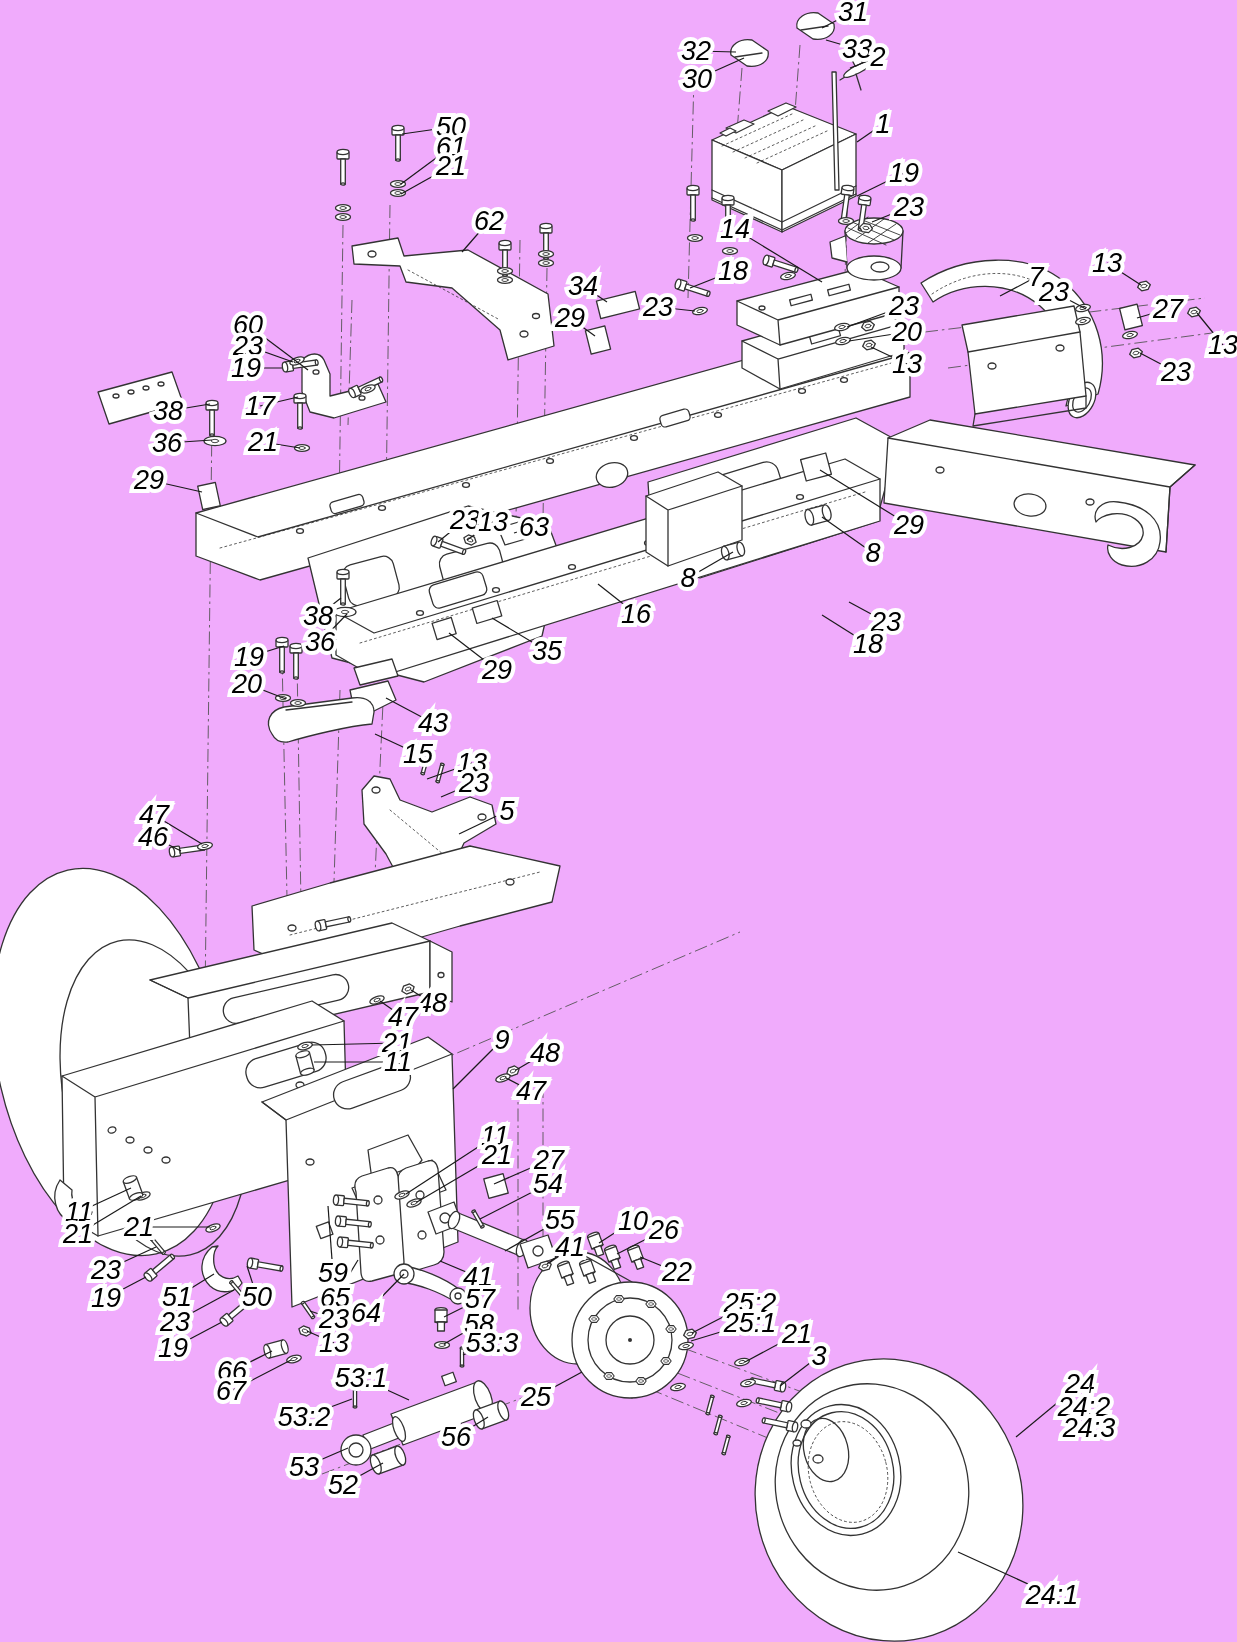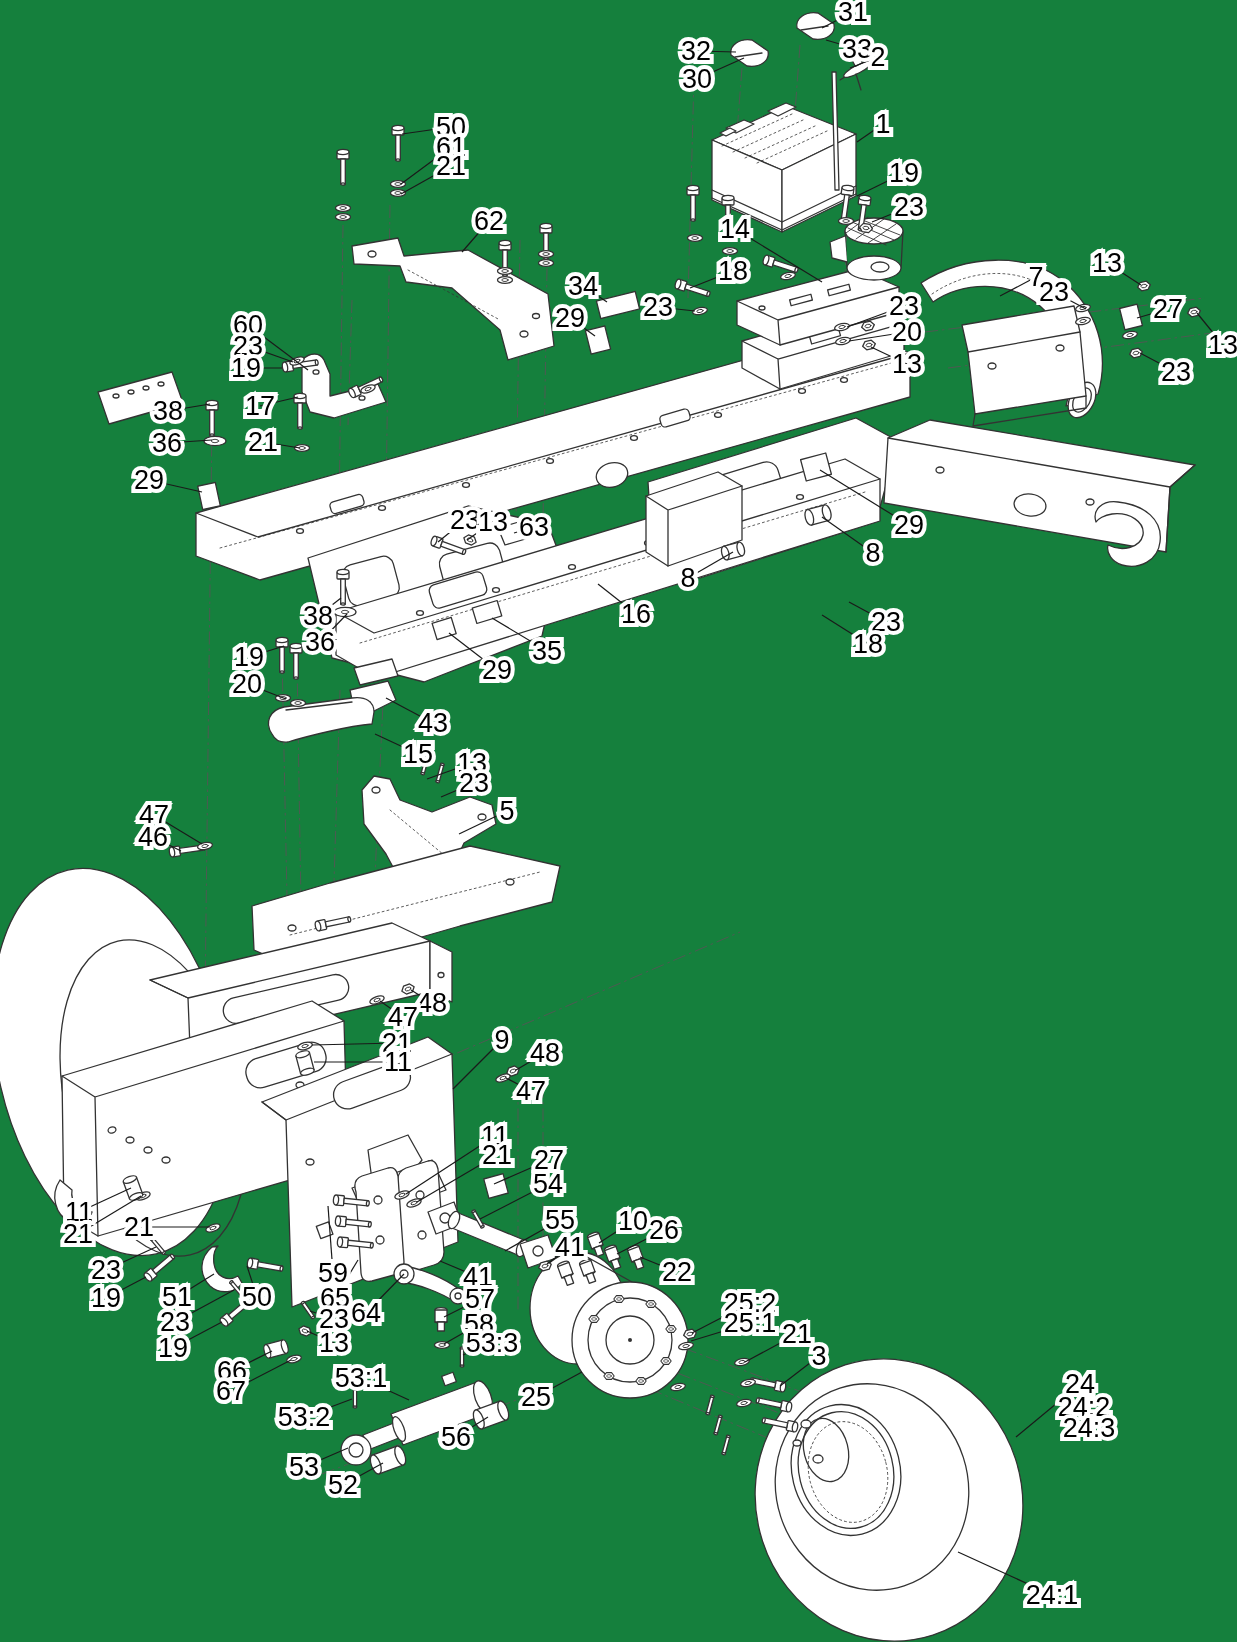--- a/index.html
+++ b/index.html
@@ -1,16 +1,16 @@
 <!DOCTYPE html>
 <html><head>
 <meta charset="utf-8">
 <style>
   html,body{margin:0;padding:0;background:#fff;}
-  .page{position:relative;width:1237px;height:1642px;background:#15803d;overflow:hidden;}
+  .page{position:relative;width:1237px;height:1642px;background:#f0abfc;overflow:hidden;font-style:italic;}
   svg{display:block;}
   .ln{fill:none;stroke:#333;stroke-width:1.3;stroke-linejoin:round;stroke-linecap:round;}
   .fw{fill:#fff;stroke:#333;stroke-width:1.3;stroke-linejoin:round;stroke-linecap:round;}
   .thin{stroke-width:0.9;}
   .dt{stroke-dasharray:2 3;stroke-width:0.8;}
   .cl{fill:none;stroke:#555;stroke-width:0.9;stroke-dasharray:13 4 2.5 4;}
   .leader{stroke:#1a1a1a;stroke-width:1.2;}
   .callout{font-family:"Liberation Sans",sans-serif;font-size:27px;fill:#000;
            stroke:#fff;stroke-width:8px;paint-order:stroke;
            text-anchor:middle;dominant-baseline:central;}

